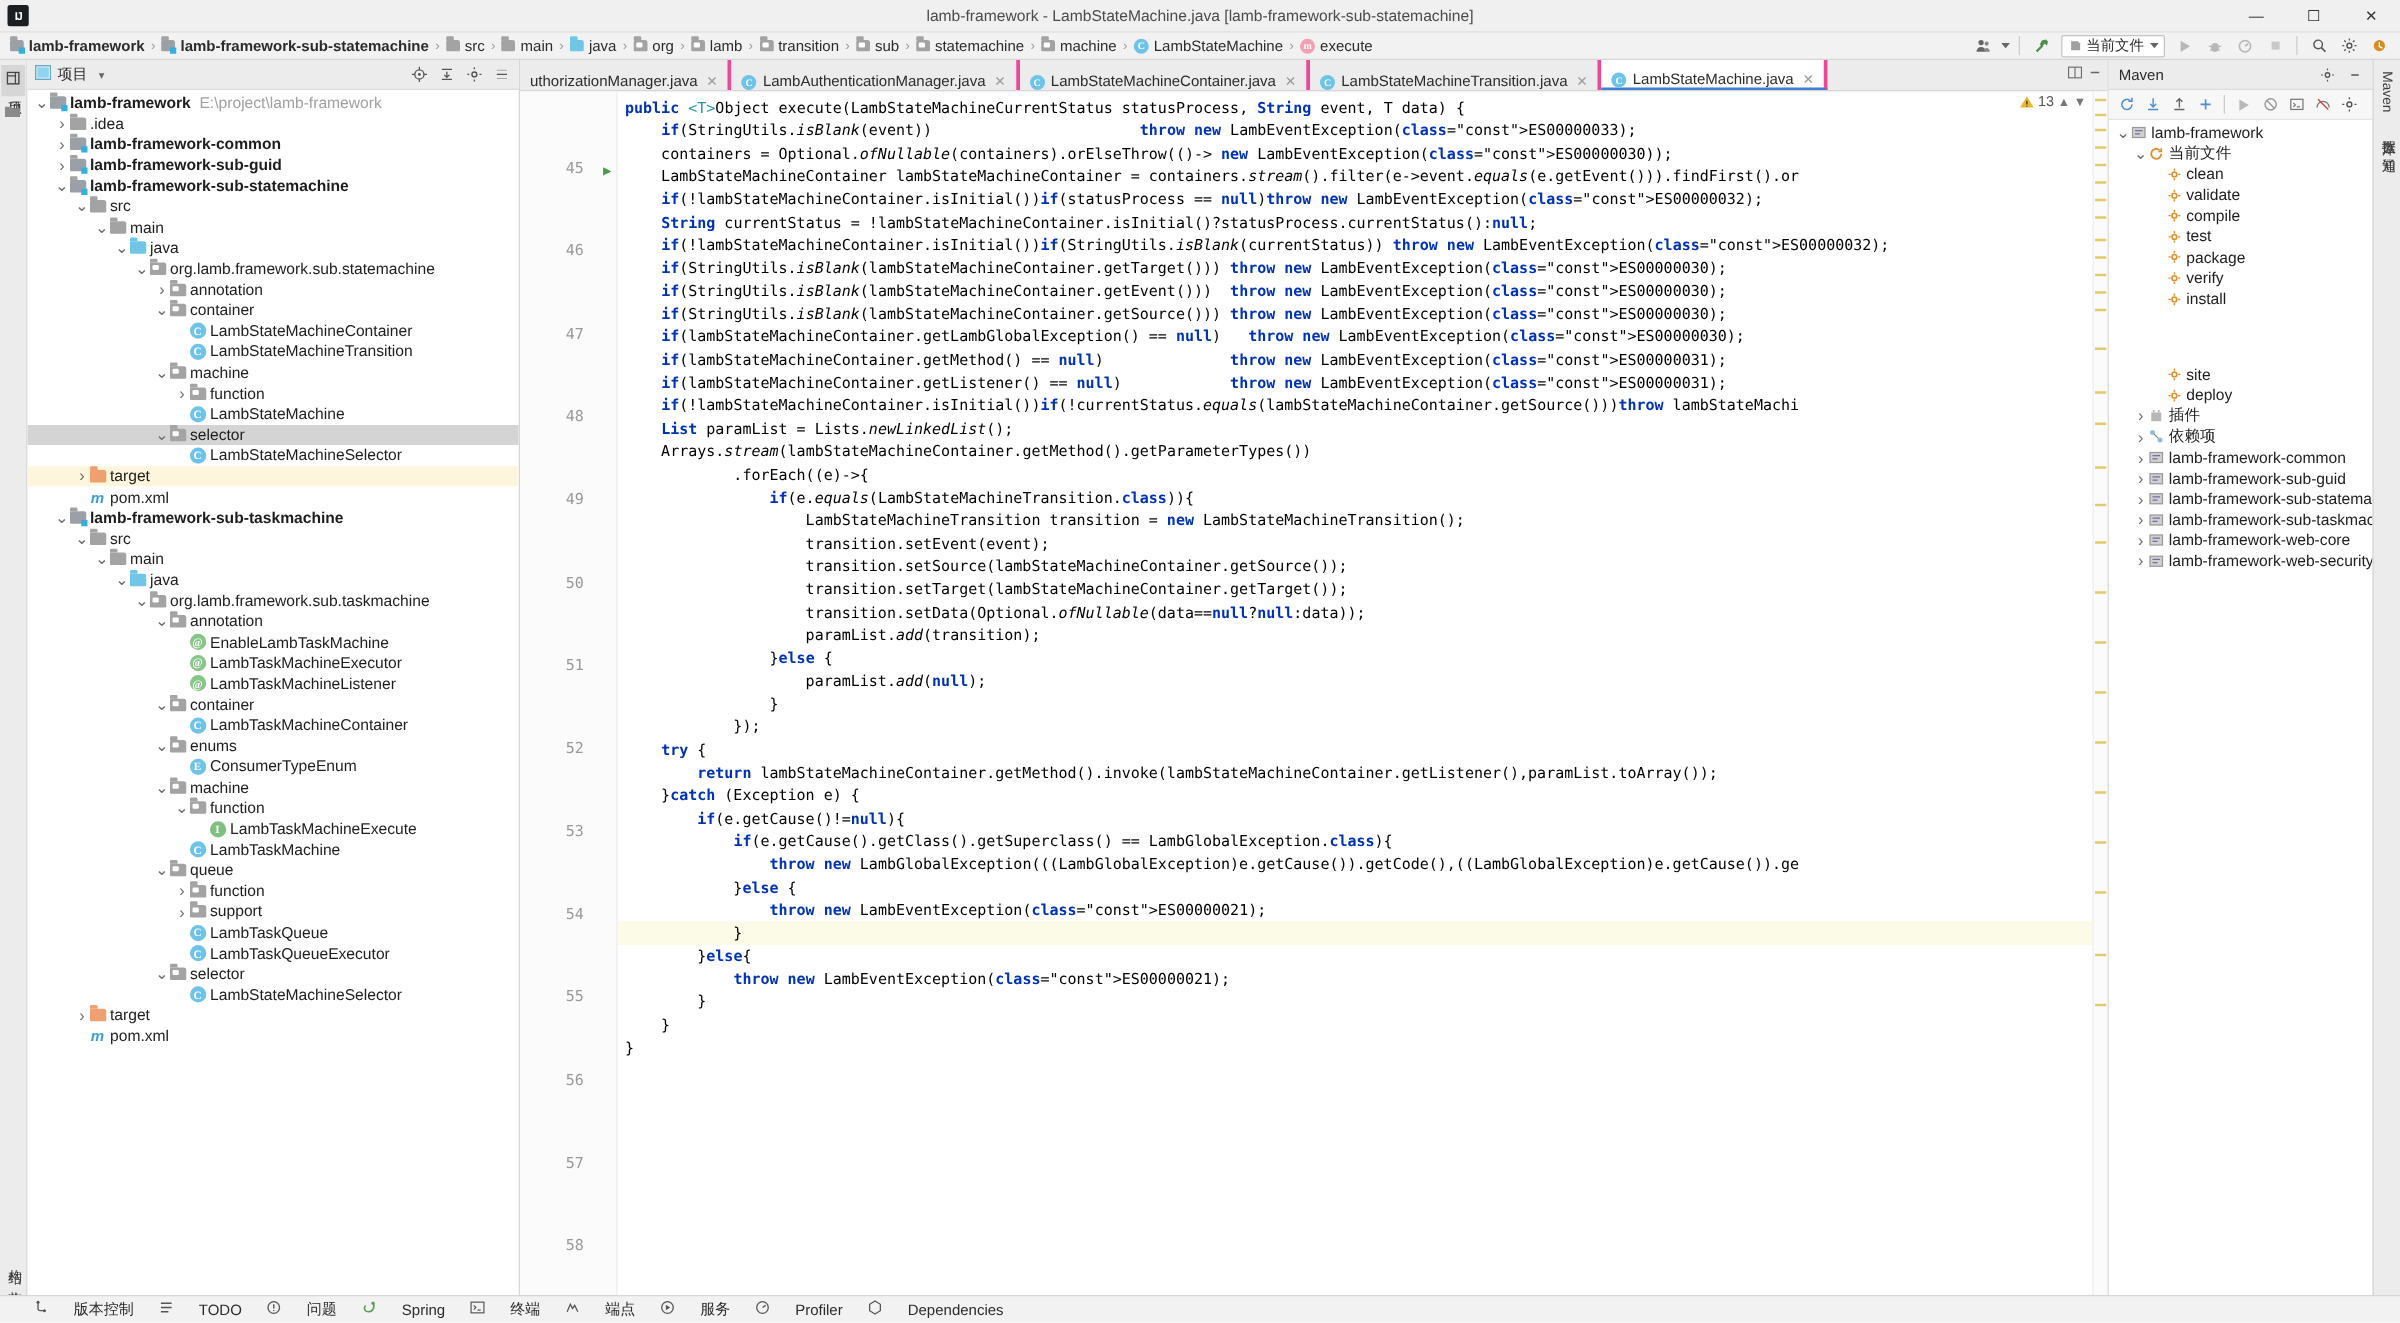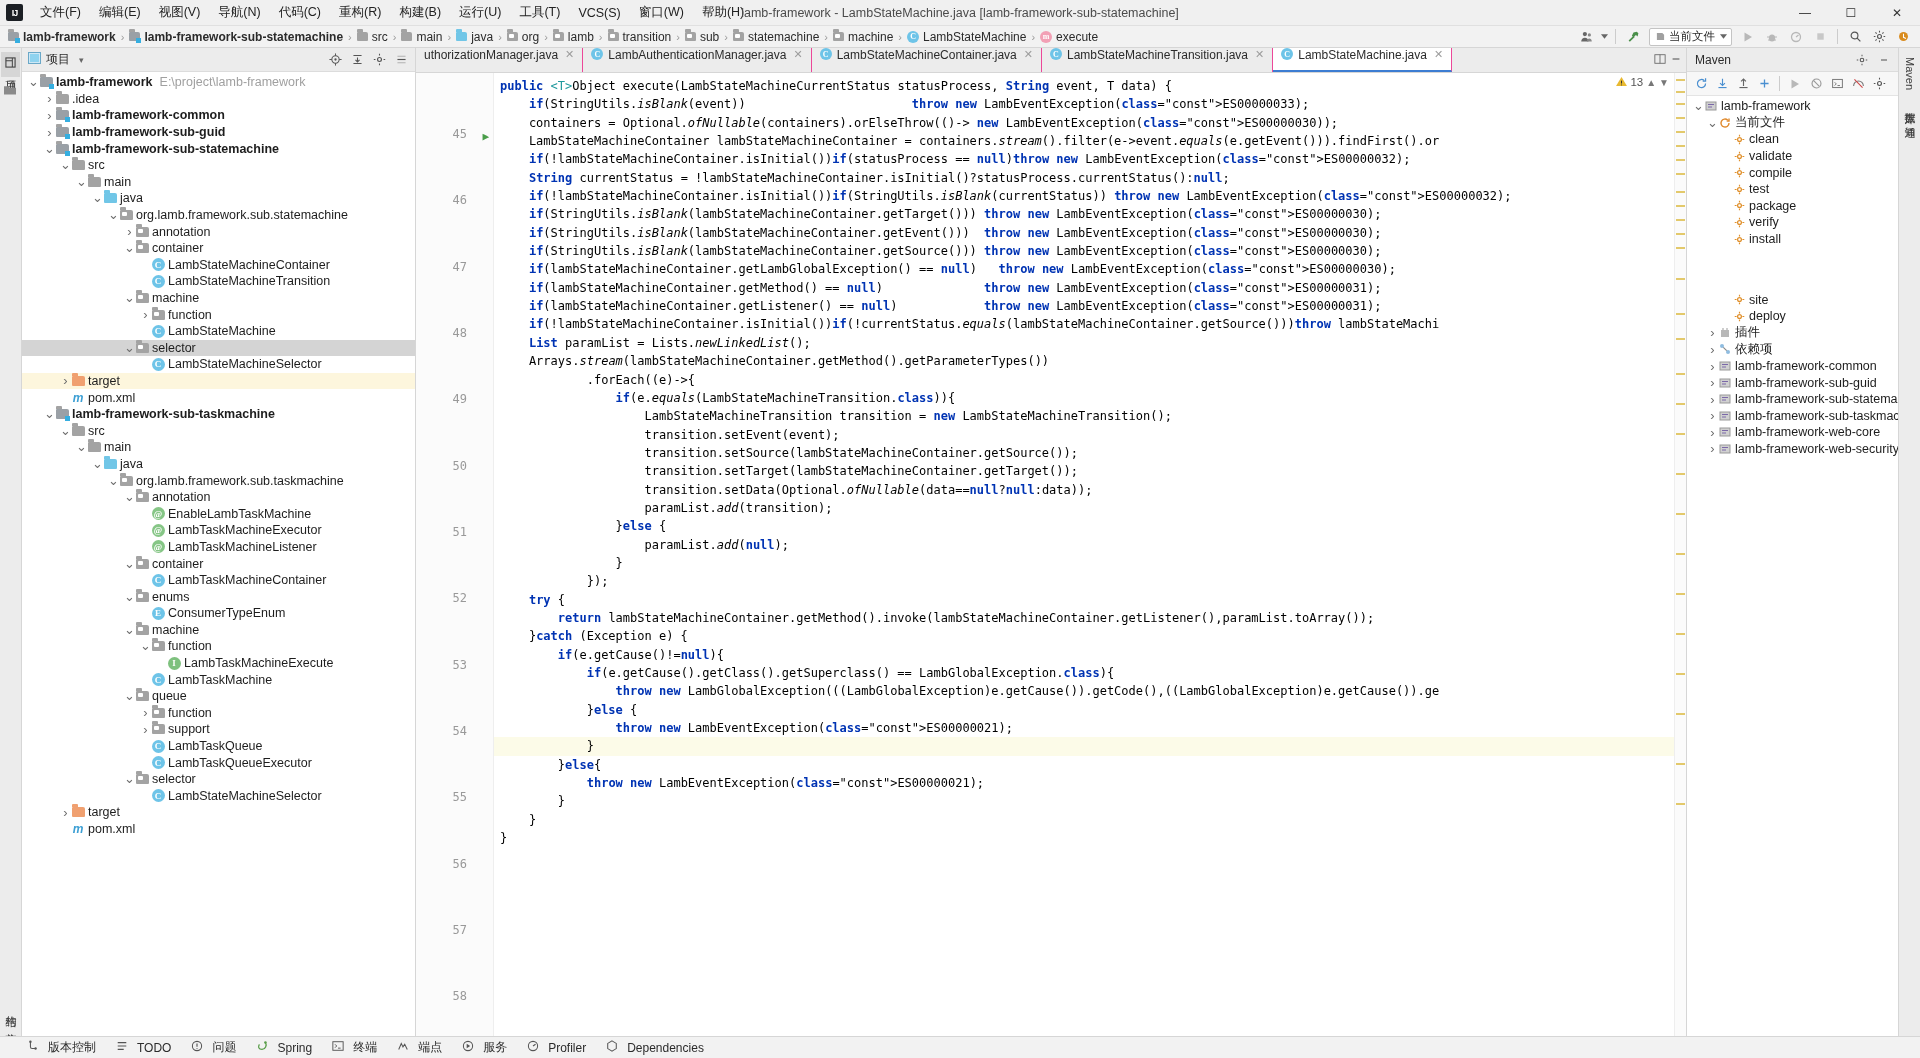--- a/index.html
+++ b/index.html
@@ -111,22 +111,22 @@
   .badge.e { background: #6ec4e8; } .badge.a { background: #86c686; }
   .mglyph { color: #3c9fd4; font-style: italic; font-weight: bold; font-size: 12px; }
 
   
   .editorcol { flex: 1 1 auto; display: flex; flex-direction: column; min-width: 0; background: #fff; }
   .tabbar {
     height: 25px; flex: 0 0 25px; display: flex; align-items: stretch;
     background: #ececec; border-bottom: 1px solid #d6d6d6; overflow: hidden;
   }
   .etab {
-    display: flex; align-items: flex-start; gap: 5px; padding: 0 8px; font-size: 12px;
-    color: #2b2b2b; background: #ececec; border-right: 1px solid #ec4899; white-space: nowrap;
+    display: flex; align-items: flex-end; gap: 5px; padding: 0 8px; font-size: 12px;
+    color: #2b2b2b; background: #ececec; border-right: 3px solid #ec4899; white-space: nowrap;
   }
   .etab.active { background: #fff; border-bottom: 2px solid #3d7dd2; }
   .etab .x { color: #9c9c9c; font-size: 11px; margin-left: 2px; }
   .tabbar-right { margin-left: auto; display: flex; align-items: center; padding: 0 4px; gap: 4px; }
 
   .editorwrap { flex: 1 1 auto; display: flex; min-height: 0; position: relative; overflow: hidden; }
   .gutter {
     width: 78px; flex: 0 0 78px; background: #fbfbfb; border-right: 1px solid #eee;
     font-family: "DejaVu Sans Mono", monospace; font-size: 12px; color: #999;
     text-align: right; padding-top: 4px; position: relative;
@@ -176,48 +176,34 @@
   .rightstripe {
     width: 22px; flex: 0 0 22px; background: #ececec; border-left: 1px solid #d6d6d6;
     display: flex; flex-direction: column; align-items: center; padding-top: 4px;
   }
 
   
   .bottombar {
     height: 22px; flex: 0 0 22px; background: #f2f2f2; border-top: 1px solid #d6d6d6;
     display: flex; align-items: center; padding-left: 24px; gap: 14px; font-size: 12px; color: #2b2b2b;
   }
-  .bb-item { display: flex; align-items: center; gap: 9px; white-space: nowrap; padding: 2px 3px; }
+  .bb-item { display: flex; align-items: center; gap: 20px; white-space: nowrap; padding: 2px 3px; }
   .statusbar {
     height: 22px; flex: 0 0 22px; background: #f2f2f2; border-top: 1px solid #e2e2e2;
     display: flex; align-items: center; padding: 0 8px 0 6px; font-size: 11.5px; color: #3c3c3c;
   }
   .sb-right { margin-left: auto; display: flex; align-items: center; gap: 13px; }
 </style>
 </head>
 <body>
 
 <div class="app">
 
   <div class="titlebar">
     <div class="ij-logo">IJ</div>
-    <div class="menu" id="menubar">
-        <div class="menu-item">文件(F)</div>
-        <div class="menu-item">编辑(E)</div>
-        <div class="menu-item">视图(V)</div>
-        <div class="menu-item">导航(N)</div>
-        <div class="menu-item">代码(C)</div>
-        <div class="menu-item">重构(R)</div>
-        <div class="menu-item">构建(B)</div>
-        <div class="menu-item">运行(U)</div>
-        <div class="menu-item">工具(T)</div>
-        <div class="menu-item">VCS(S)</div>
-        <div class="menu-item">窗口(W)</div>
-        <div class="menu-item">帮助(H)</div>
-      </div>
     <div class="win-title">lamb-framework - LambStateMachine.java [lamb-framework-sub-statemachine]</div>
     <div class="win-ctrl">
       <div class="win-btn">—</div>
       <div class="win-btn">☐</div>
       <div class="win-btn close">✕</div>
     </div>
   </div>
 
   <div class="navbar">
     <div id="crumbs" style="display:flex;align-items:center;">

